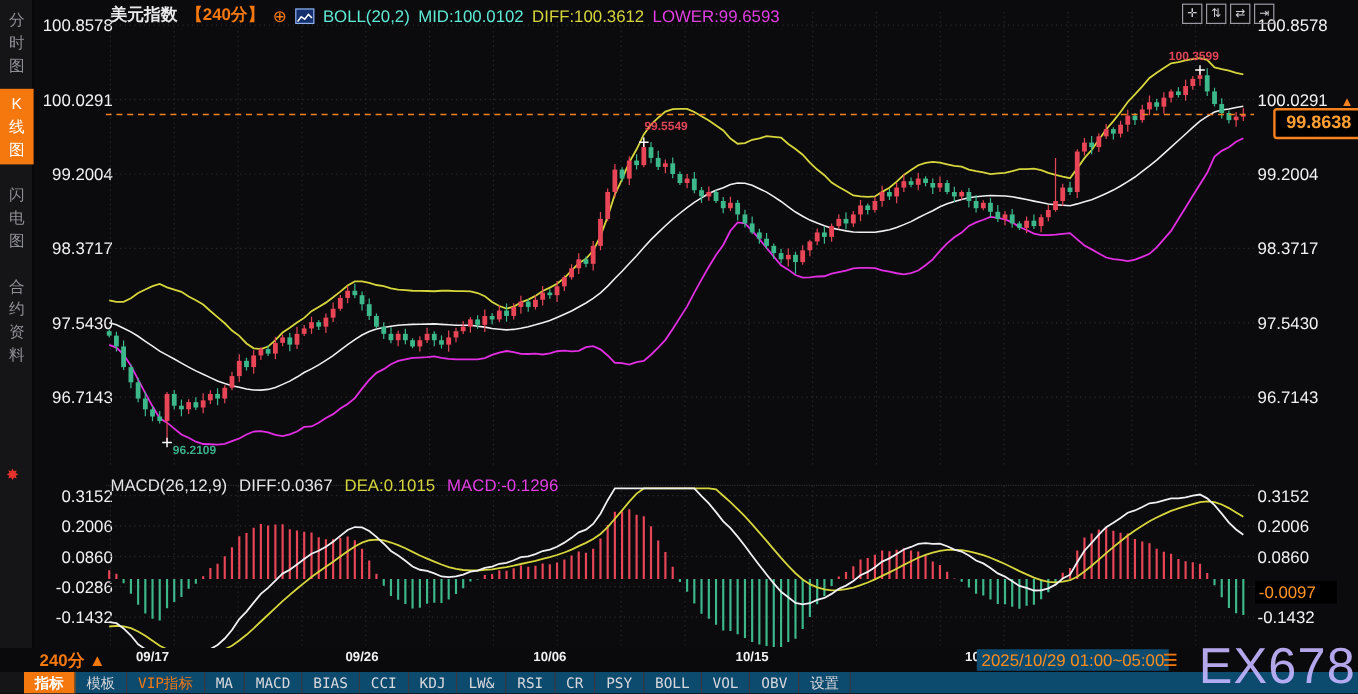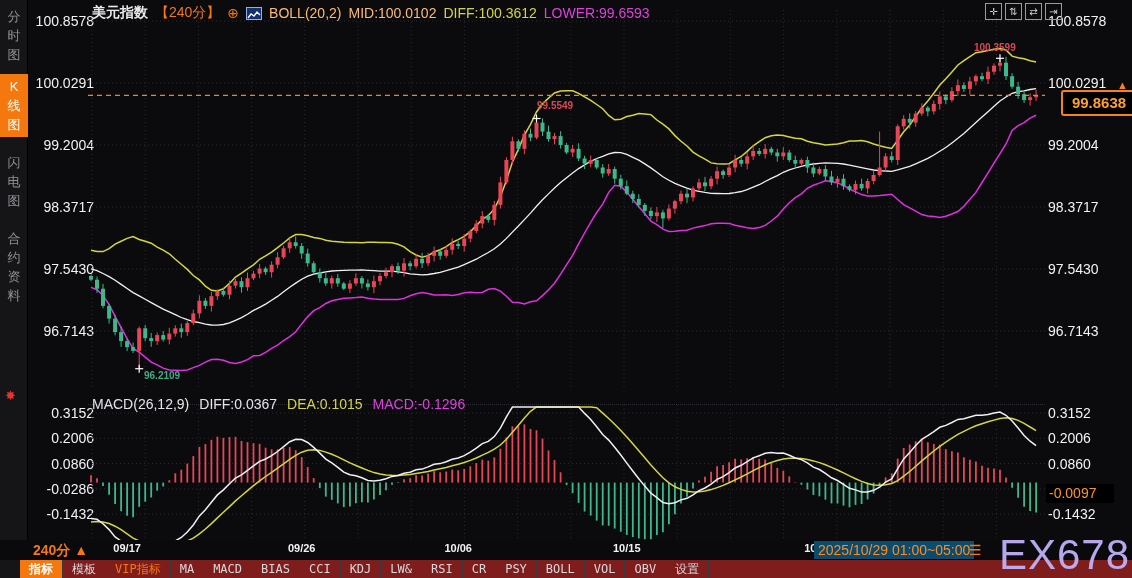--- a/index.html
+++ b/index.html
@@ -12,23 +12,23 @@
     background:#151518; border-right:1px solid #000; z-index:5; }
   .vtab { position:absolute; left:0; width:28px; color:#8f8f96; font-size:13px;
     line-height:19px; text-align:center; white-space:pre-line; cursor:pointer; padding:3px 0; }
   .vtab.active { background:#f5780f; color:#fff; }
   .alert-ic { position:absolute; left:5px; top:388px; color:#e8322e; font-size:13px; }
 
   
   .hdr { position:absolute; left:92px; top:4px; height:18px; display:flex;
     align-items:center; gap:7px; font-size:14px; z-index:6; white-space:nowrap; }
   .hdr .sym { color:#e9e9ec; font-weight:bold; }
-  .hdr .per { color:#f5780f; font-weight:normal;text-align:right; }
+  .hdr .per { color:#f5780f; font-weight:bold;text-align:right; }
   .hdr .pluso { color:#f5780f; font-size:14px; }
-  .hdr .w { color:#fdba74; } .hdr .yel { color:#d6d63c; } .hdr .mag { color:#e23ee2; }
+  .hdr .w { color:#5eead4; } .hdr .yel { color:#d6d63c; } .hdr .mag { color:#e23ee2; }
   .chart-ic { display:inline-block; width:16px; height:13px; background:#14306e;
     border:1px solid #8fb0e8; }
   .tr-icons { position:absolute; right:70px; top:3px; display:flex; gap:3px; z-index:6; }
   .tr-icons span { display:inline-block; width:17px; height:17px; border:1px solid #9a9aa2;
     color:#cfcfd6; font-size:10px; line-height:15px; text-align:center; cursor:pointer; }
 
   
   .axis-lbl { position:absolute; font-size:14px; color:#f2f2f4; }
   .axL { left:30px; width:64px; text-align:right; }
   .axR { left:1048px; width:80px; text-align:left; }
@@ -58,21 +58,21 @@
     background:#0a0a0d; z-index:6; }
   .period-lbl { position:absolute; left:33px; top:2px; color:#f5780f;
     font-size:14px; font-weight:bold; cursor:pointer; }
   .xdate { position:absolute; top:2px; transform:translateX(-50%); color:#f2f2f4;
     font-size:11px; font-weight:bold; }
   .xstamp { position:absolute; left:814px; top:1px; background:#0c4a6e; color:#ff8d1d;
     font-size:14px; padding:1px 4px; }
   .menu-ic { position:absolute; left:969px; top:2px; color:#f5780f; font-size:14px; cursor:pointer; }
 
   .toolbar { position:absolute; left:20px; right:0; bottom:0; height:18px;
-    background:#7f1d1d; display:flex; align-items:flex-start; z-index:6;
+    background:#0c4a6e; display:flex; align-items:flex-start; z-index:6;
     font-family:"DejaVu Sans Mono","Liberation Mono",monospace; }
   .titem { color:#d8d8dc; font-size:12px; line-height:18px; padding:0 9px;
     border-right:1px solid #39393f; cursor:pointer; white-space:nowrap; }
   .titem.active { background:#f5780f; color:#fff; font-weight:bold; }
   .titem.vip { color:#f5780f; }
 
   .watermark { position:absolute; right:2px; bottom:2px; color:#c4b5fd; opacity:.92;
     font-size:42px; letter-spacing:1px; z-index:9; line-height:1; }
 </style>
 </head>

